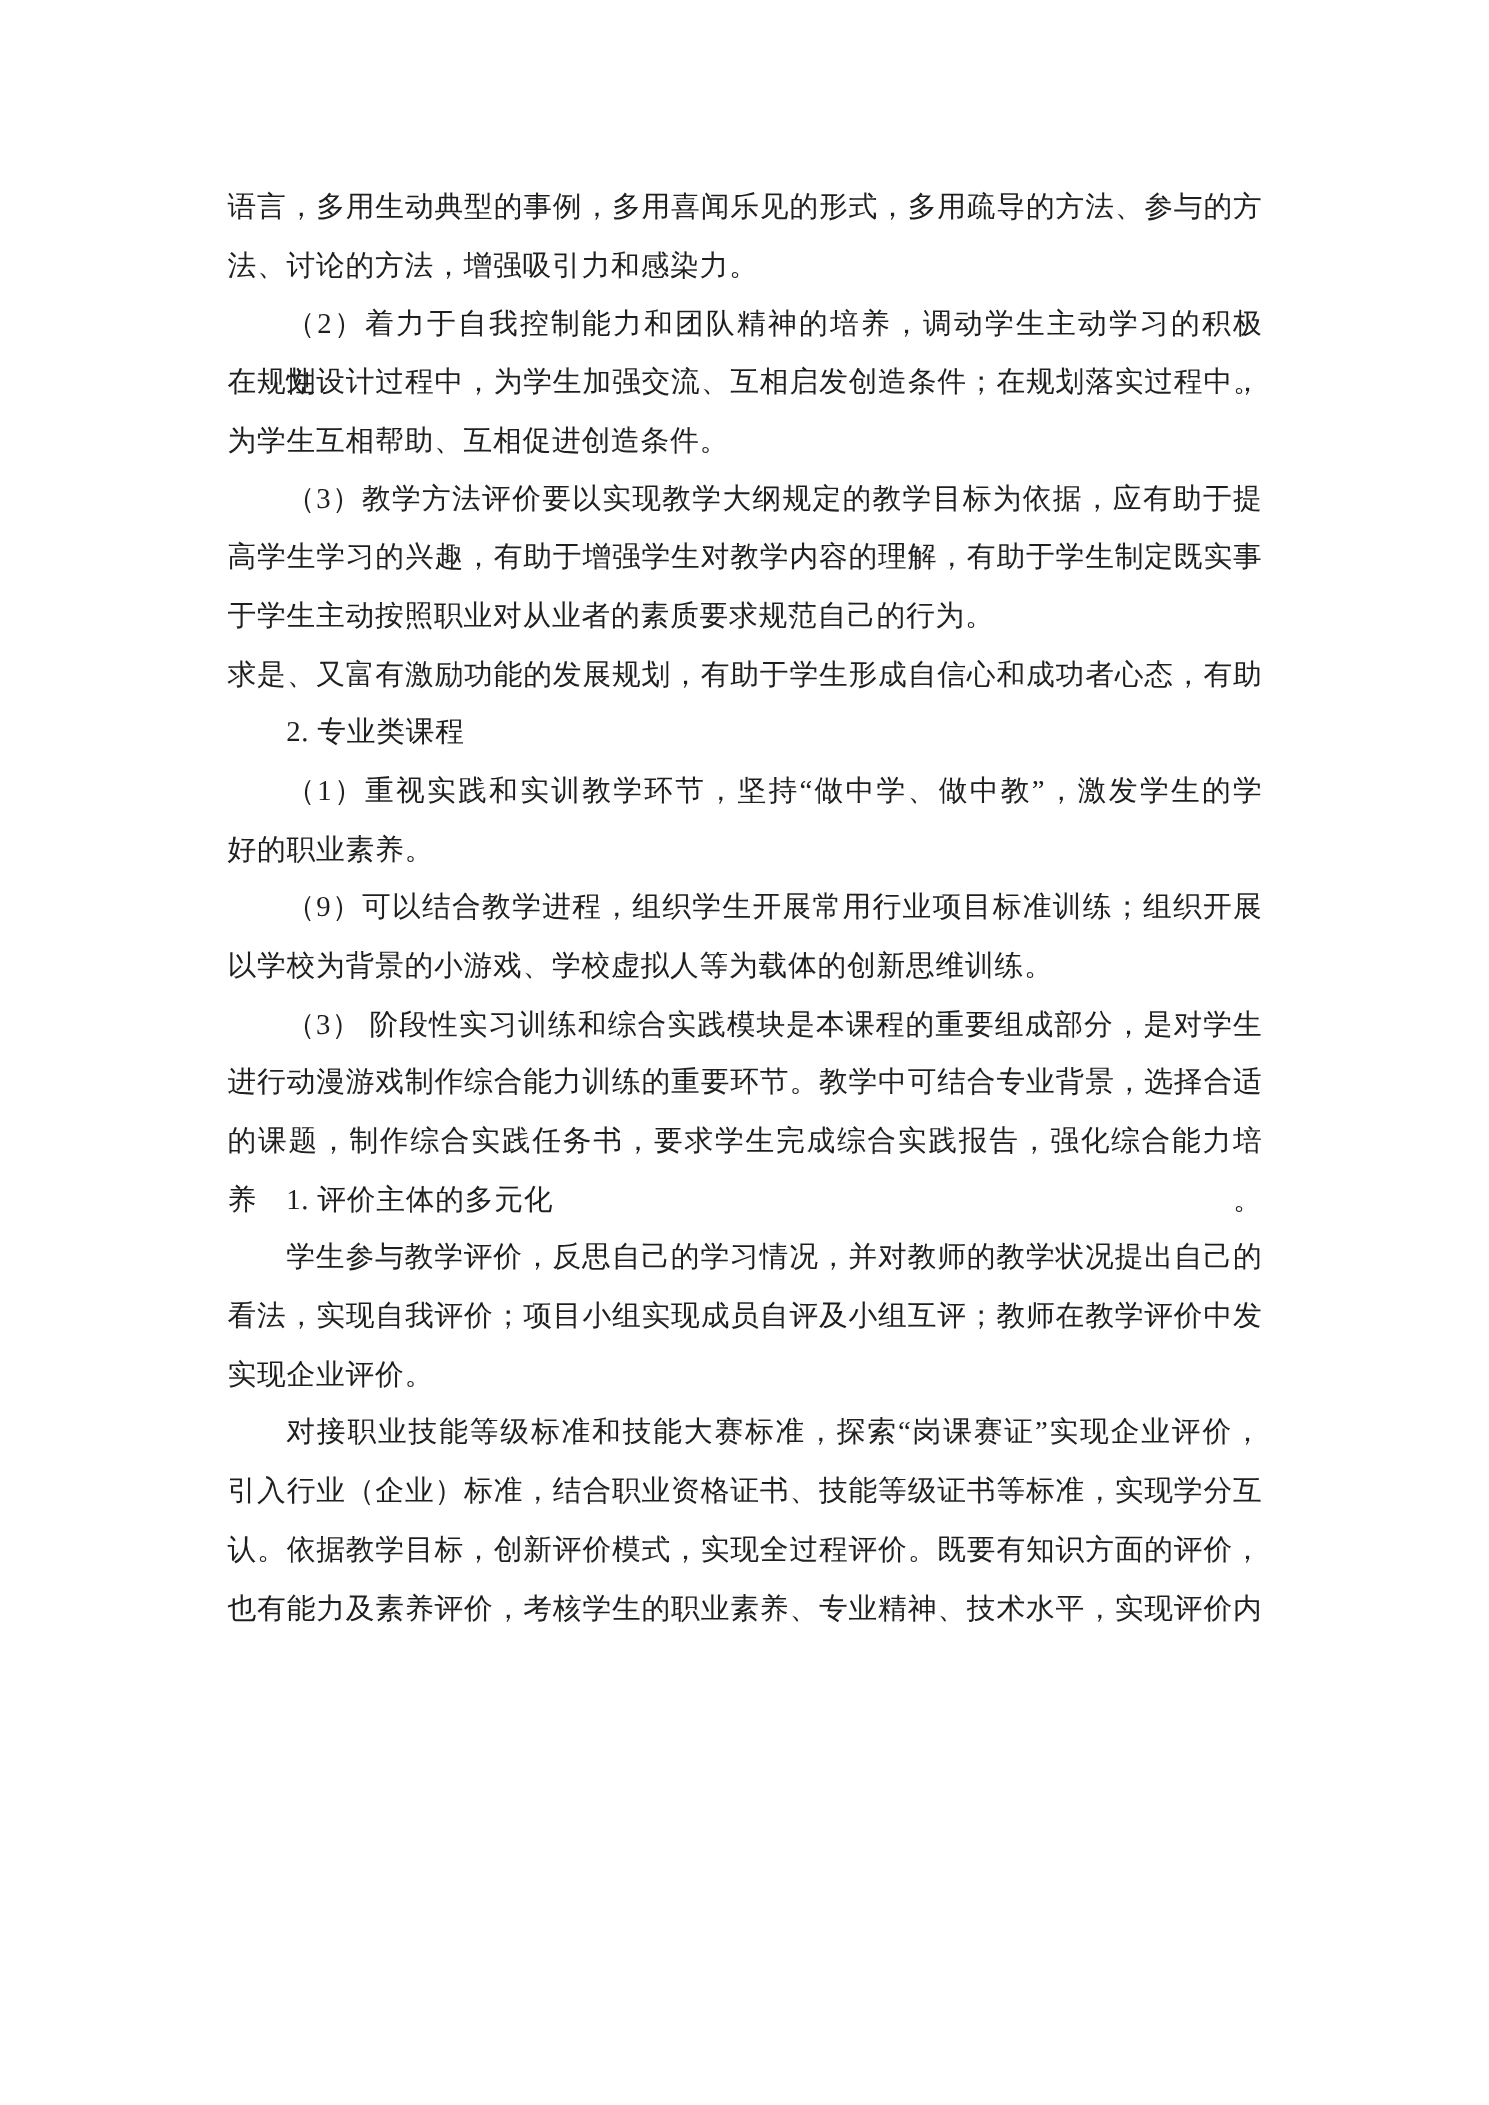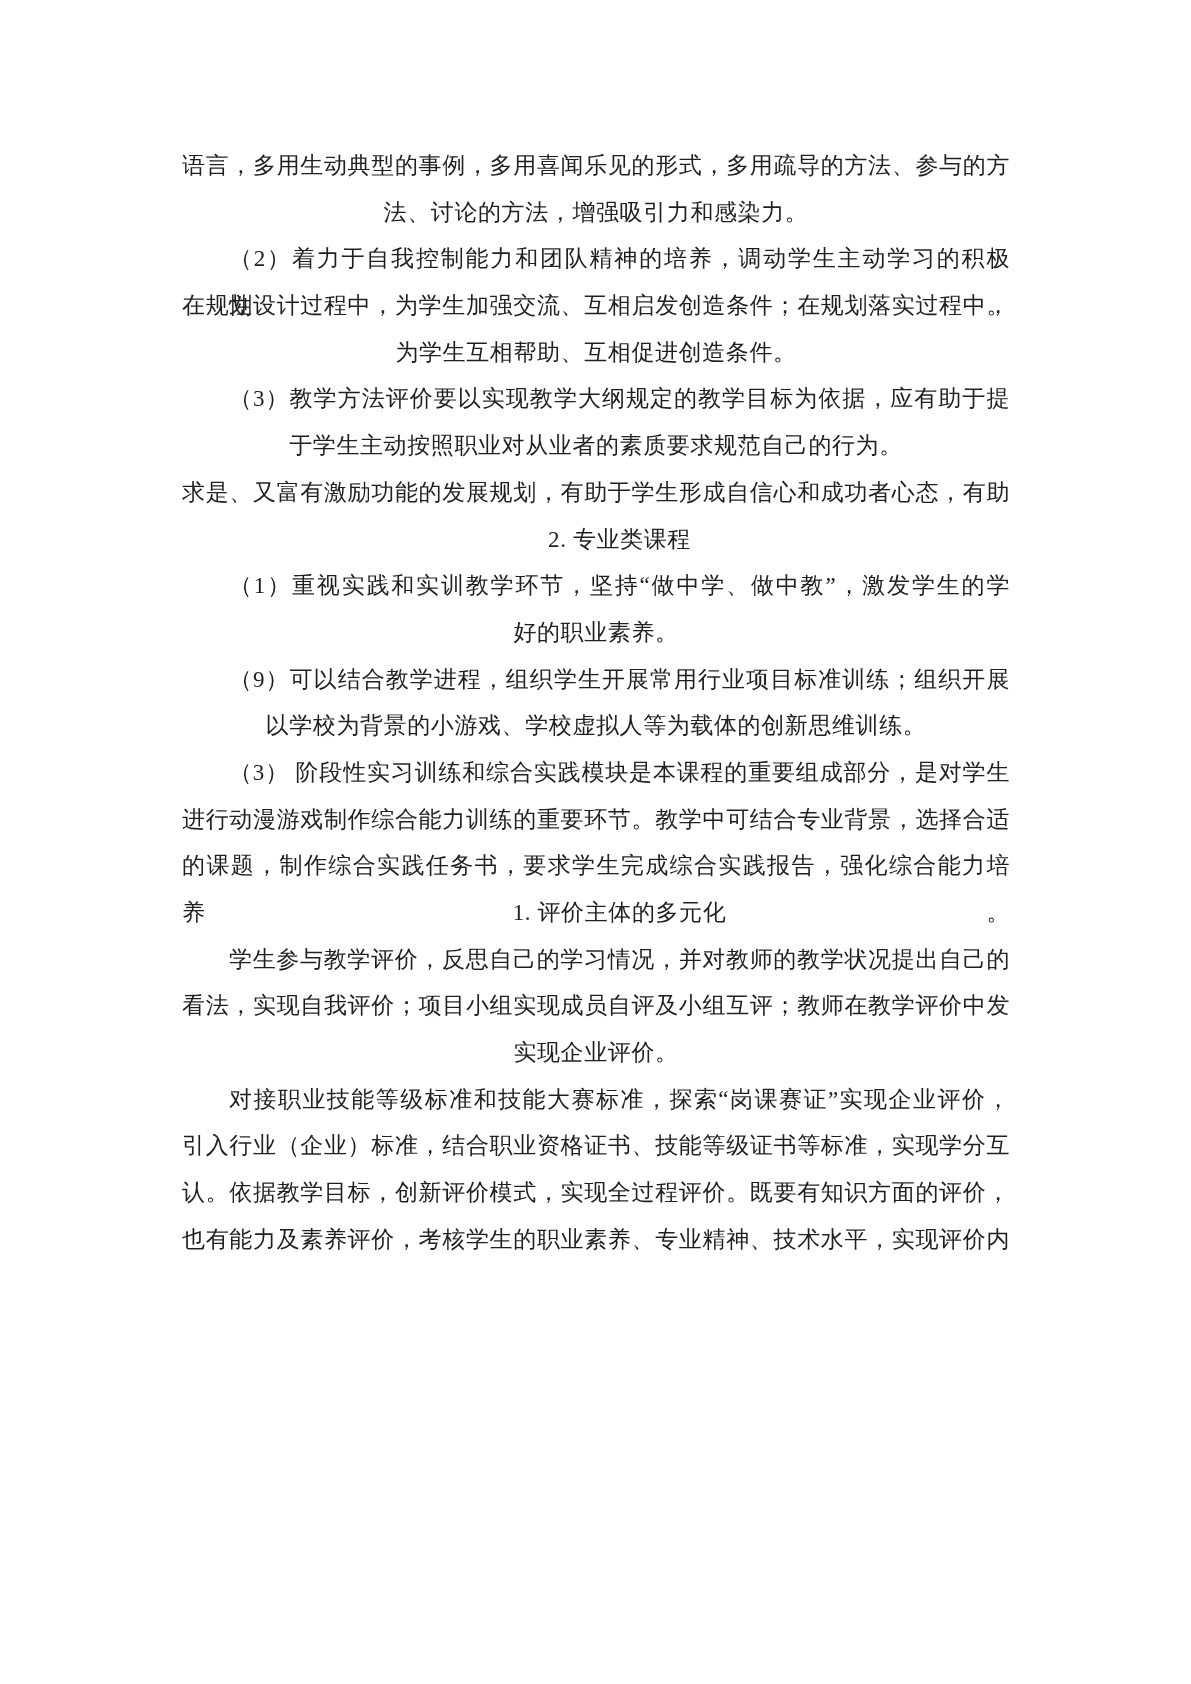--- a/index.html
+++ b/index.html
@@ -22,21 +22,21 @@
     left: 182px;
     top: 143px;
     width: 828px;
   }
   .line {
     height: 46.7px;
     line-height: 46.7px;
     font-size: 23px;
     letter-spacing: 0.6px;
     white-space: normal;
-    text-align: center;
+    text-align: left;
   }
   .line.just {
     text-align: justify;
     text-align-last: justify;
     -moz-text-align-last: justify;
     text-justify: inter-character;
   }
   .line.indent {
     padding-left: 47px;
   }
@@ -58,20 +58,21 @@
 <body>
 
 <div class="page">
   <div class="text-block" id="lines-container">
       <div class="line just">语言，多用生动典型的事例，多用喜闻乐见的形式，多用疏导的方法、参与的方</div>
       <div class="line">法、讨论的方法，增强吸引力和感染力。</div>
       <div class="line indent just">（2）着力于自我控制能力和团队精神的培养，调动学生主动学习的积极性。</div>
       <div class="line just">在规划设计过程中，为学生加强交流、互相启发创造条件；在规划落实过程中，</div>
       <div class="line">为学生互相帮助、互相促进创造条件。</div>
       <div class="line indent just">（3）教学方法评价要以实现教学大纲规定的教学目标为依据，应有助于提</div>
+      <div class="line just">高学生学习的兴趣，有助于增强学生对教学内容的理解，有助于学生制定既实事</div>
       <div class="line">于学生主动按照职业对从业者的素质要求规范自己的行为。</div>
       <div class="line just">求是、又富有激励功能的发展规划，有助于学生形成自信心和成功者心态，有助</div>
       <div class="line indent">2. 专业类课程</div>
       <div class="line indent just">（1）重视实践和实训教学环节，坚持“做中学、做中教”，激发学生的学</div>
       <div class="line">好的职业素养。</div>
       <div class="line indent just">（9）可以结合教学进程，组织学生开展常用行业项目标准训练；组织开展</div>
       <div class="line">以学校为背景的小游戏、学校虚拟人等为载体的创新思维训练。</div>
       <div class="line indent just">（3） 阶段性实习训练和综合实践模块是本课程的重要组成部分，是对学生</div>
       <div class="line just">进行动漫游戏制作综合能力训练的重要环节。教学中可结合专业背景，选择合适</div>
       <div class="line just">的课题，制作综合实践任务书，要求学生完成综合实践报告，强化综合能力培养。</div>

